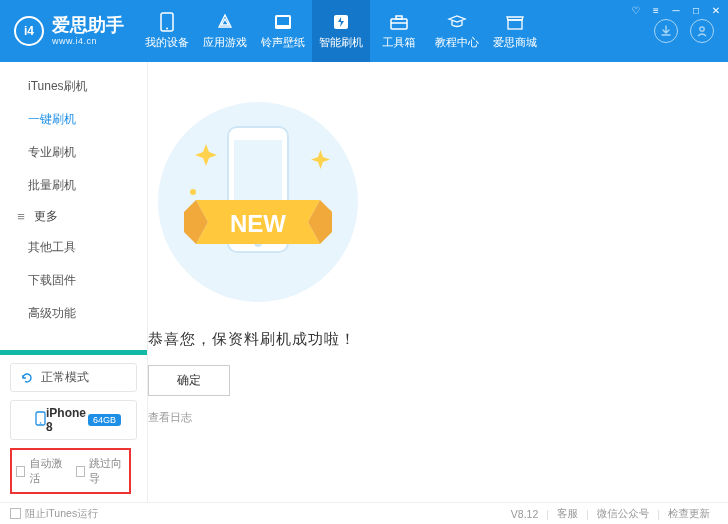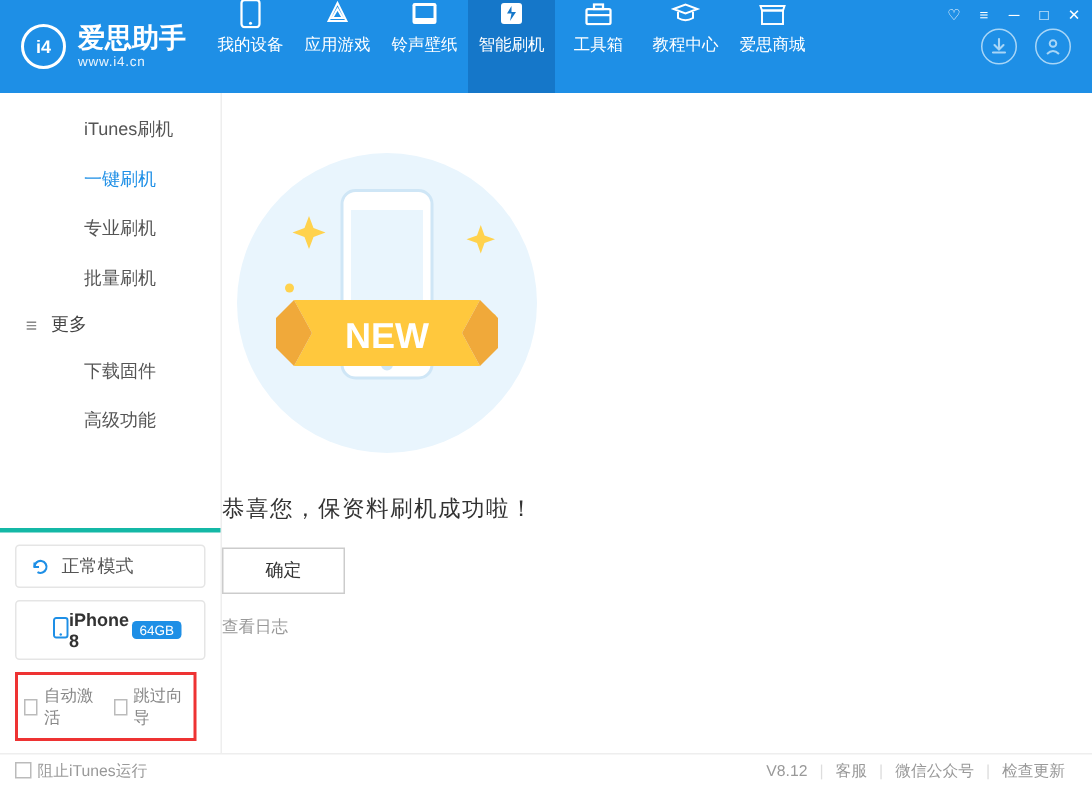--- a/index.html
+++ b/index.html
@@ -7,40 +7,40 @@
 
   
   .header { background:#1e8fe6; height:62px; display:flex; align-items:stretch; color:#fff; }
   .brand { display:flex; align-items:center; padding:12px 14px; gap:8px; }
   .brand-logo { width:30px; height:30px; border:2px solid #fff; border-radius:50%; display:flex; align-items:center; justify-content:center; font-size:12px; font-weight:bold; }
   .brand-text { display:flex; flex-direction:column; line-height:1.15; }
   .brand-title { font-size:18px; font-weight:bold; }
   .brand-sub { font-size:9px; opacity:.9; letter-spacing:.5px; }
 
   .topnav { display:flex; flex:1; }
-  .topnav-item { width:58px; display:flex; flex-direction:column; align-items:center; justify-content:flex-start; gap:4px; font-size:11px; cursor:pointer; }
+  .topnav-item { width:58px; display:flex; flex-direction:column; align-items:center; justify-content:center; gap:4px; font-size:11px; cursor:pointer; }
   .topnav-item.active { background:#1577c9; }
   .topnav-icon { width:20px; height:18px; display:flex; align-items:center; justify-content:center; }
 
   .wincontrols { position:absolute; top:4px; right:6px; display:flex; gap:8px; align-items:center; }
   .wincontrols span { width:12px; height:12px; display:flex; align-items:center; justify-content:center; color:#fff; font-size:10px; cursor:pointer; }
 
   .header-right { display:flex; align-items:center; padding:0 14px; gap:12px; }
   .circ-btn { width:24px; height:24px; border:1.5px solid #a8d6f7; border-radius:50%; display:flex; align-items:center; justify-content:center; color:#a8d6f7; cursor:pointer; }
 
   
   .body { display:flex; height:440px; }
   .sidebar { width:148px; border-right:1px solid #eee; display:flex; flex-direction:column; }
   .side-scroll { flex:1; overflow:auto; padding:8px 0; }
   .side-group { padding:6px 14px; font-size:12px; color:#444; display:flex; align-items:center; gap:6px; }
   .side-group .g-icon { width:14px; height:14px; display:flex; align-items:center; justify-content:center; color:#1e8fe6; font-size:13px; }
-  .side-item { padding:8px 14px 8px 56px; font-size:12px; color:#555; cursor:pointer; }
+  .side-item { padding:8px 14px 8px 28px; font-size:12px; color:#555; cursor:pointer; }
   .side-item.active { color:#1e8fe6; }
 
-  .side-bottom { border-top:3px solid #14b8a6; padding:8px 10px; font-size:12px; color:#555; }
+  .side-bottom { border-top:5px solid #14b8a6; padding:8px 10px; font-size:12px; color:#555; }
   .mode-row { display:flex; align-items:center; gap:6px; border:1px solid #e5e5e5; border-radius:3px; padding:5px 8px; margin-bottom:8px; cursor:pointer; }
   .mode-row .mico { width:16px; height:16px; display:flex; align-items:center; justify-content:center; color:#1e8fe6; }
   .phone-row { display:flex; align-items:center; gap:0; border:1px solid #e5e5e5; border-radius:3px; padding:5px 24px; }
   .badge { background:#1e8fe6; color:#fff; font-size:9px; padding:1px 5px; border-radius:3px; margin-left:2px; }
 
   .checks-redbox { border:2px solid #e33; margin:8px 6px 0 0; padding:6px 4px; display:flex; gap:10px; font-size:11px; color:#888; }
   .ck { display:flex; align-items:center; gap:4px; cursor:pointer; }
   .ck-box { width:11px; height:11px; border:1px solid #bbb; background:#fff; }
 
   
@@ -164,20 +164,21 @@
     <div class="side-scroll">
       <div class="side-item">iTunes刷机</div>
       <div class="side-item active">一键刷机</div>
       <div class="side-item">专业刷机</div>
       <div class="side-item">批量刷机</div>
 
       <div class="side-group">
         <span class="g-icon" style="color:#888">≡</span>
         <span>更多</span>
       </div>
+      <div class="side-item">其他工具</div>
       <div class="side-item">下载固件</div>
       <div class="side-item">高级功能</div>
     </div>
 
     <div class="side-bottom">
       <div class="mode-row">
         <span class="mico">
             <svg width="14" height="14" viewBox="0 0 14 14">
               <path d="M3 7 A4 4 0 1 1 5 10.4" fill="none" stroke="#1e8fe6" stroke-width="1.4"></path>
               <path d="M3 4 V7 H6" fill="none" stroke="#1e8fe6" stroke-width="1.4"></path>

